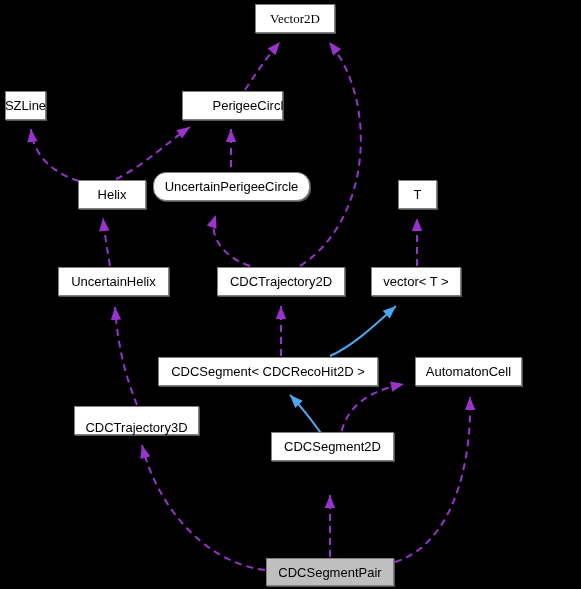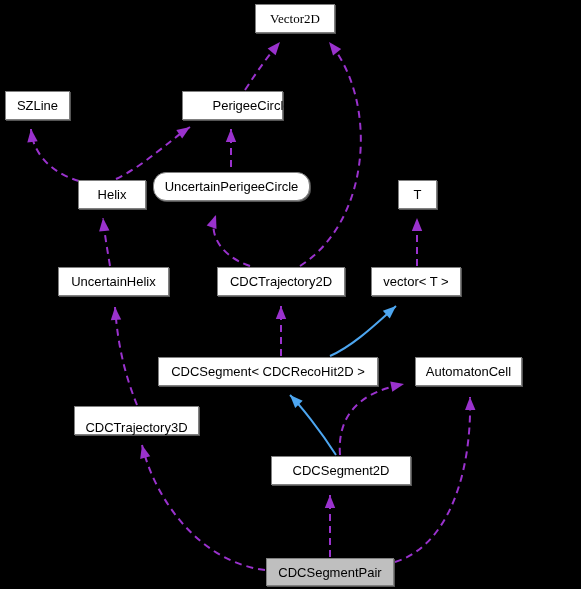--- a/index.html
+++ b/index.html
@@ -112,21 +112,21 @@
       </g>
       <g>
         <path d="M 395,562 C 450,545 472,470 470,397" fill="none" stroke="#9a32cd" stroke-width="2" stroke-dasharray="7,5"></path>
         <polygon points="470,397 475.4377595075895,409.9023552709426 465.03951187036296,410.0932638221236" fill="#9a32cd"></polygon>
       </g>
     </svg>
   <div id="node-layer">
       <div class="uml-node" style="left: 255px; top: 4px; width: 80px; height: 29px; font-family: Liberation Serif, serif;">
         <span class="node-label">Vector2D</span>
       </div>
-      <div class="uml-node" style="left: 5px; top: 91px; width: 65px; height: 29px;">
+      <div class="uml-node" style="left: 5px; top: 91px; width: 41px; height: 29px;">
         <span class="node-label">SZLine</span>
       </div>
       <div class="uml-node" style="left: 182px; top: 91px; width: 101px; height: 29px; padding-left: 38px;">
         <span class="node-label">PerigeeCircle</span>
       </div>
       <div class="uml-node" style="left: 78px; top: 180px; width: 68px; height: 29px;">
         <span class="node-label">Helix</span>
       </div>
       <div class="uml-node" style="left: 153px; top: 172px; width: 157px; height: 29px; border-radius: 13px;">
         <span class="node-label">UncertainPerigeeCircle</span>
@@ -145,20 +145,20 @@
       </div>
       <div class="uml-node" style="left: 158px; top: 357px; width: 220px; height: 29px;">
         <span class="node-label">CDCSegment&lt; CDCRecoHit2D &gt;</span>
       </div>
       <div class="uml-node" style="left: 415px; top: 357px; width: 107px; height: 29px;">
         <span class="node-label">AutomatonCell</span>
       </div>
       <div class="uml-node" style="left: 74px; top: 406px; width: 125px; height: 29px; align-items: flex-end;">
         <span class="node-label">CDCTrajectory3D</span>
       </div>
-      <div class="uml-node" style="left: 271px; top: 456px; width: 140px; height: 29px;">
+      <div class="uml-node" style="left: 271px; top: 432px; width: 123px; height: 29px;">
         <span class="node-label">CDCSegment2D</span>
       </div>
       <div class="uml-node highlight" style="left: 266px; top: 558px; width: 128px; height: 28px;">
         <span class="node-label">CDCSegmentPair</span>
       </div>
     </div>
 </div>
 
 </body></html>

